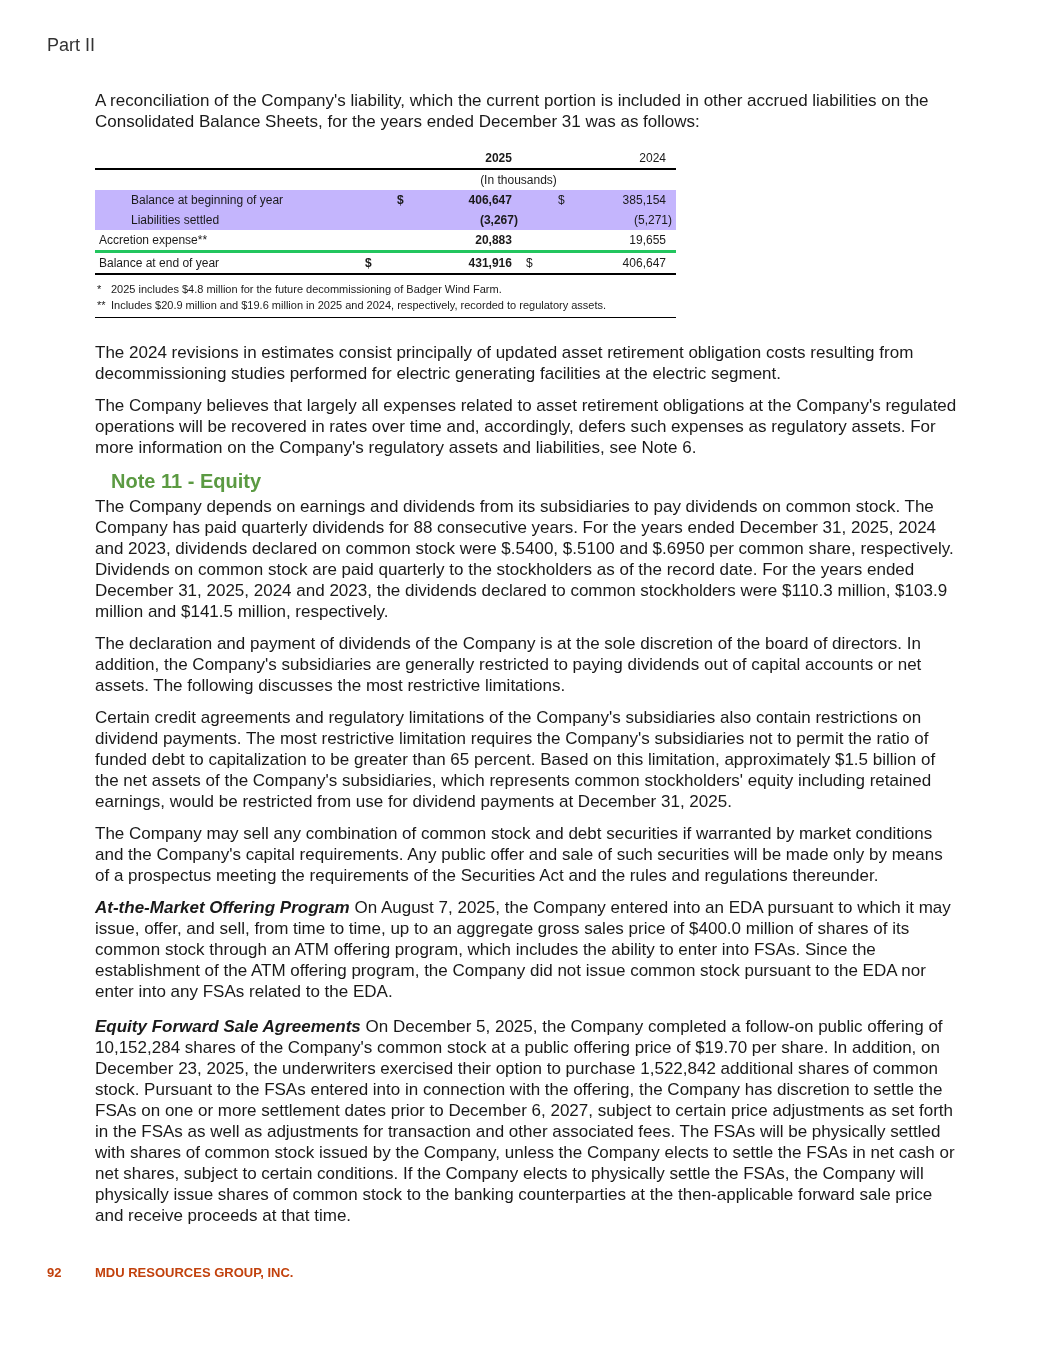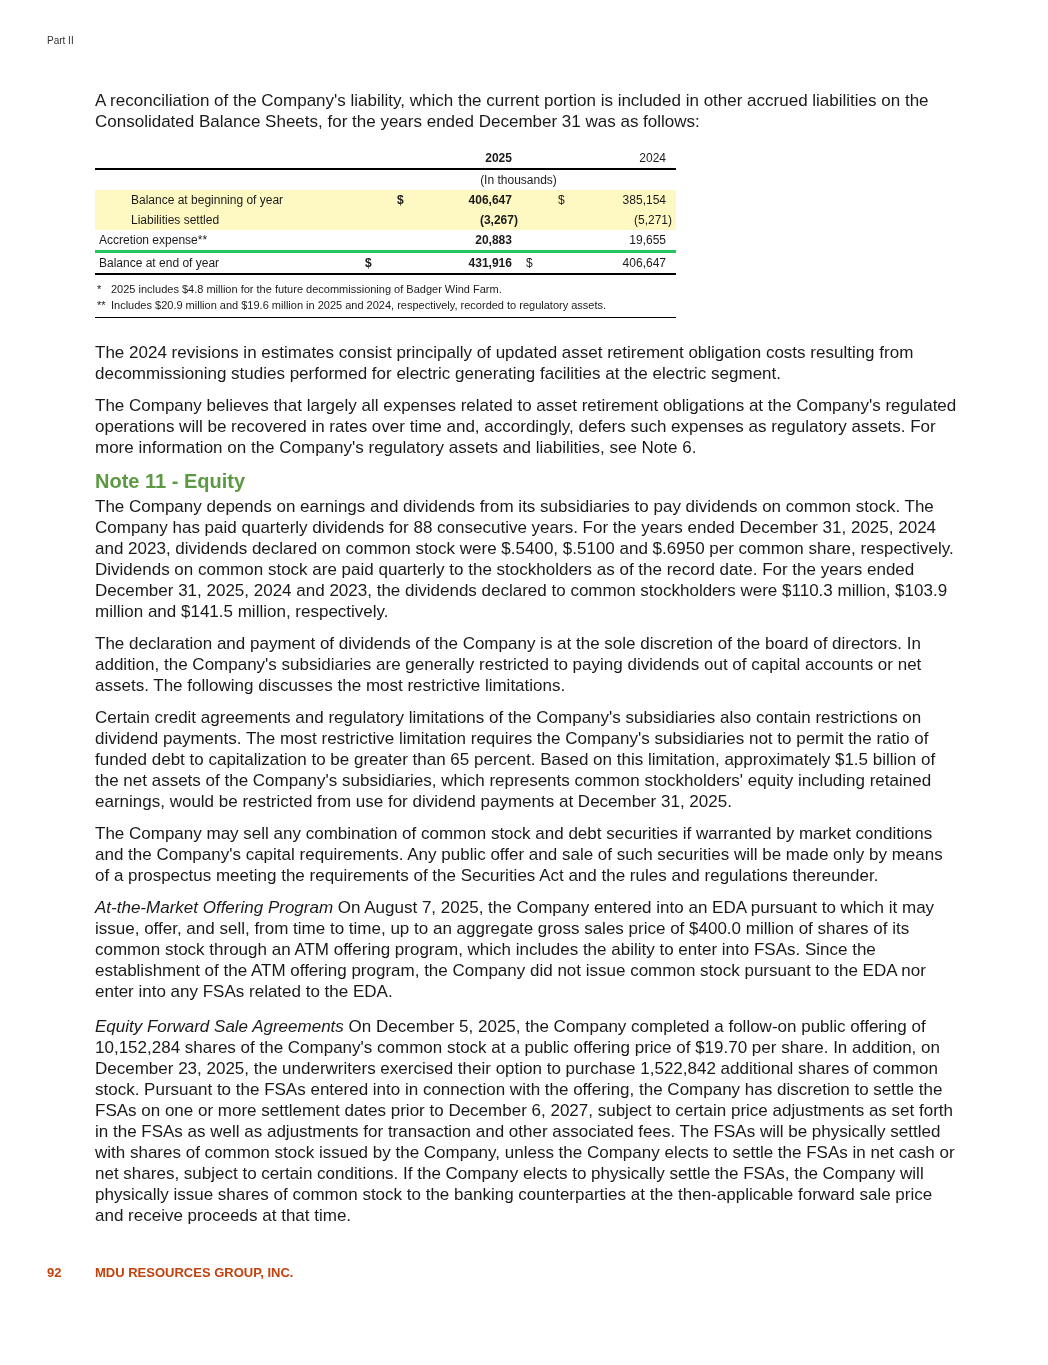--- a/index.html
+++ b/index.html
@@ -1,44 +1,44 @@
 <!DOCTYPE html>
 <html><head>
 <meta charset="utf-8">
 <style>
   html, body { margin: 0; padding: 0; background: #ffffff; }
   body {
     width: 1048px; height: 1365px; position: relative; overflow: hidden;
     font-family: "Liberation Sans", sans-serif; color: #1a1a1a;
   }
-  .part-label { position: absolute; left: 47px; top: 35px; font-size: 10px; color: #333; }
+  .part-label { position: absolute; left: 47px; top: 35px; font-size: 18px; color: #333; }
   .content { position: absolute; left: 95px; top: 90px; width: 862px; }
   p { margin: 0 0 11px 0; font-size: 17px; line-height: 21px; }
   .intro { margin-bottom: 16px; }
   table.recon {
     width: 581px; border-collapse: collapse; font-size: 12px; margin-left: 0;
   }
   table.recon td { padding: 0 4px; height: 20px; vertical-align: middle; }
   table.recon tr.hdr td { height: 20px; border-bottom: 2px solid #000; }
   table.recon tr.units td { height: 20px; }
-  table.recon tr.shade td { background: #fef9c3; padding-left: 36px; }
+  table.recon tr.shade td { background: #c4b5fd; padding-left: 36px; }
   table.recon tr.total td { border-top: 3px solid #22c55e; border-bottom: 2px solid #000; margin-top: 22px; }
   .lbl { width: 380px; }
   .cur { width: 12px; text-align: left; }
   .v25 { width: 85px; text-align: right; font-weight: bold; }
   .cur2 { width: 14px; text-align: left; }
   .v24 { width: 70px; text-align: right; }
   .notes { width: 581px; border-bottom: 1px solid #000; padding: 6px 0 4px 0; font-size: 11px; line-height: 16px; }
   .notes div { padding-left: 2px; }
   .notes .mk { display: inline-block; width: 14px; }
   .after-table { margin-top: 24px; }
   h2.note-title {
-    font-size: 20px; font-weight: bold; color: #5b9a42; margin: 6px 0 3px 0; line-height: 24px;
+    font-size: 20px; font-weight: bold; color: #5b9a42; margin: 6px 0 3px 16px; line-height: 24px;
   }
-  .lead { font-weight: normal; font-style: italic; }
+  .lead { font-weight: bold; font-style: italic; }
   .gap { margin-top: 14px; }
   .footer { position: absolute; left: 47px; top: 1265px; font-size: 13px; font-weight: bold; color: #c2410c; }
   .footer .pg { display: inline-block; width: 48px; }
 </style>
 </head>
 <body>
 
 <div class="part-label">Part II</div>
 
 <div class="content">

